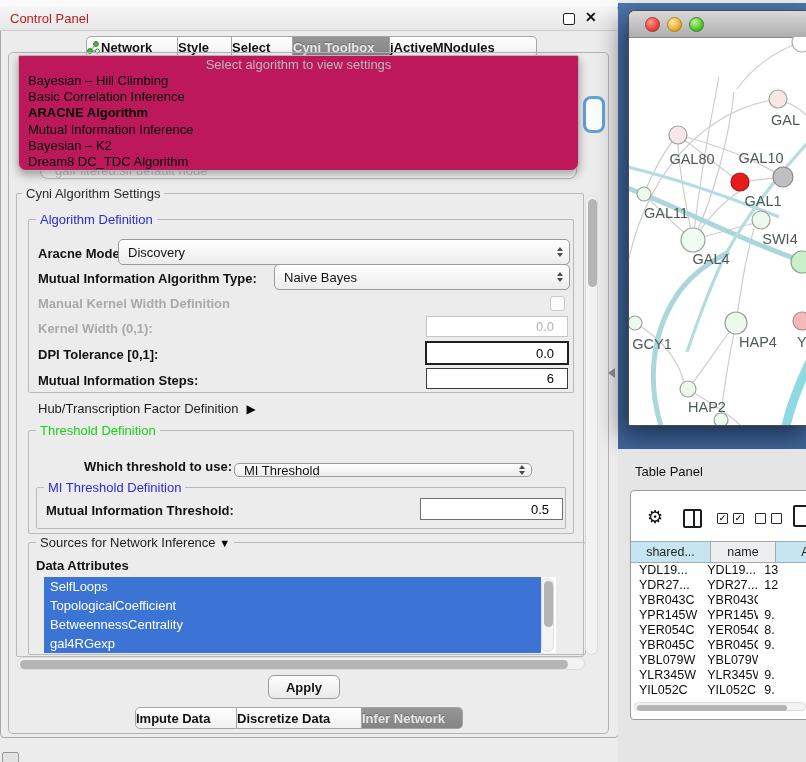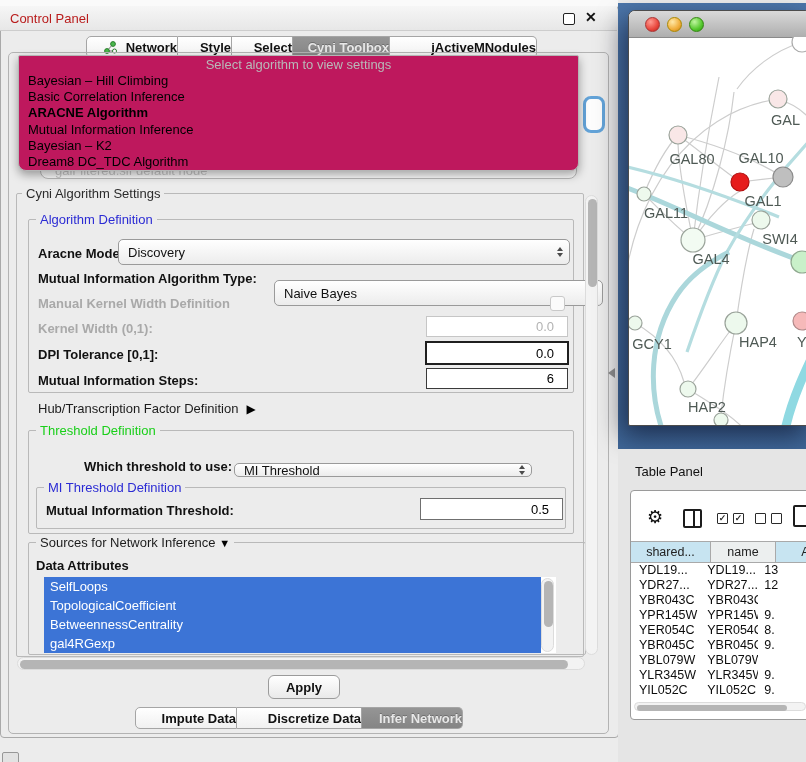--- a/index.html
+++ b/index.html
@@ -11,21 +11,21 @@
   .topstrip{left:0;top:0;width:618px;height:6px;background:#fafafa;}
   .cp{left:0;top:6px;width:617px;height:730px;background:#ececec;border:1px solid #a9a9a9;border-radius:4px;}
   .cp-titlebar{left:0;top:6px;width:617px;height:24px;background:linear-gradient(#f6f6f6,#e7e7e7);border-bottom:1px solid #cdcdcd;}
   .cp-title{left:10px;top:11px;font-size:13px;color:#b91c1c;}
   .float-icon{left:563px;top:13px;width:10px;height:10px;border:1.5px solid #222;border-radius:2px;background:#fff;}
   .close-icon{left:585px;top:9px;font-size:14px;font-weight:bold;color:#111;}
 
   
   .tabs{left:86px;top:36px;height:22px;display:flex;}
   .seg{box-sizing:border-box;border:1px solid #a5a5a5;border-left:none;background:linear-gradient(#ffffff,#f0f0f0);
-       font-size:13px;font-weight:bold;color:#111;display:flex;align-items:center;justify-content:flex-end;gap:9px;}
+       font-size:13px;font-weight:bold;color:#111;display:flex;align-items:center;justify-content:flex-start;gap:1px;}
   .seg.first{border-left:1px solid #a5a5a5;border-radius:5px 0 0 5px;}
   .seg.last{border-radius:0 5px 5px 0;}
   .seg.sel{background:linear-gradient(#959595,#858585);color:#e8e8e8;text-shadow:0 -1px 0 #6e6e6e;}
   .pane{left:8px;top:52px;width:599px;height:680px;border:1px solid #b3b3b3;border-radius:5px;}
 
   
   .bg-combo{left:40px;top:148px;width:537px;height:31px;border:1px solid #b9b9b9;border-radius:8px;background:#fbfbfb;
             font-size:13px;color:#c9c9c9;padding:14px 0 0 14px;box-sizing:border-box;overflow:hidden;}
   .focus-btn{left:583px;top:96px;width:16px;height:31px;border:3px solid #63a3d8;border-radius:8px;background:#fdfdfd;}
 
@@ -181,21 +181,21 @@
   <div class="abs lbl" style="left:38px;top:246px;">Aracne Mode:</div>
   <div class="abs combo" style="left:118px;top:239px;width:452px;height:26px;">
     <span>Discovery</span>
     <span class="stepper">
         <span class="tri-up"></span>
         <span class="tri-dn"></span>
       </span>
   </div>
 
   <div class="abs lbl" style="left:38px;top:271px;">Mutual Information Algorithm Type:</div>
-  <div class="abs combo" style="left:274px;top:264px;width:329px;height:26px;margin-top:16px;">
+  <div class="abs combo" style="left:274px;top:264px;width:296px;height:26px;">
     <span>Naive Bayes</span>
     <span class="stepper">
         <span class="tri-up"></span>
         <span class="tri-dn"></span>
       </span>
   </div>
 
   <div class="abs lbl-dis" style="left:38px;top:296px;">Manual Kernel Width Definition</div>
   <div class="abs cbx" style="left:550px;top:296px;"></div>
 

